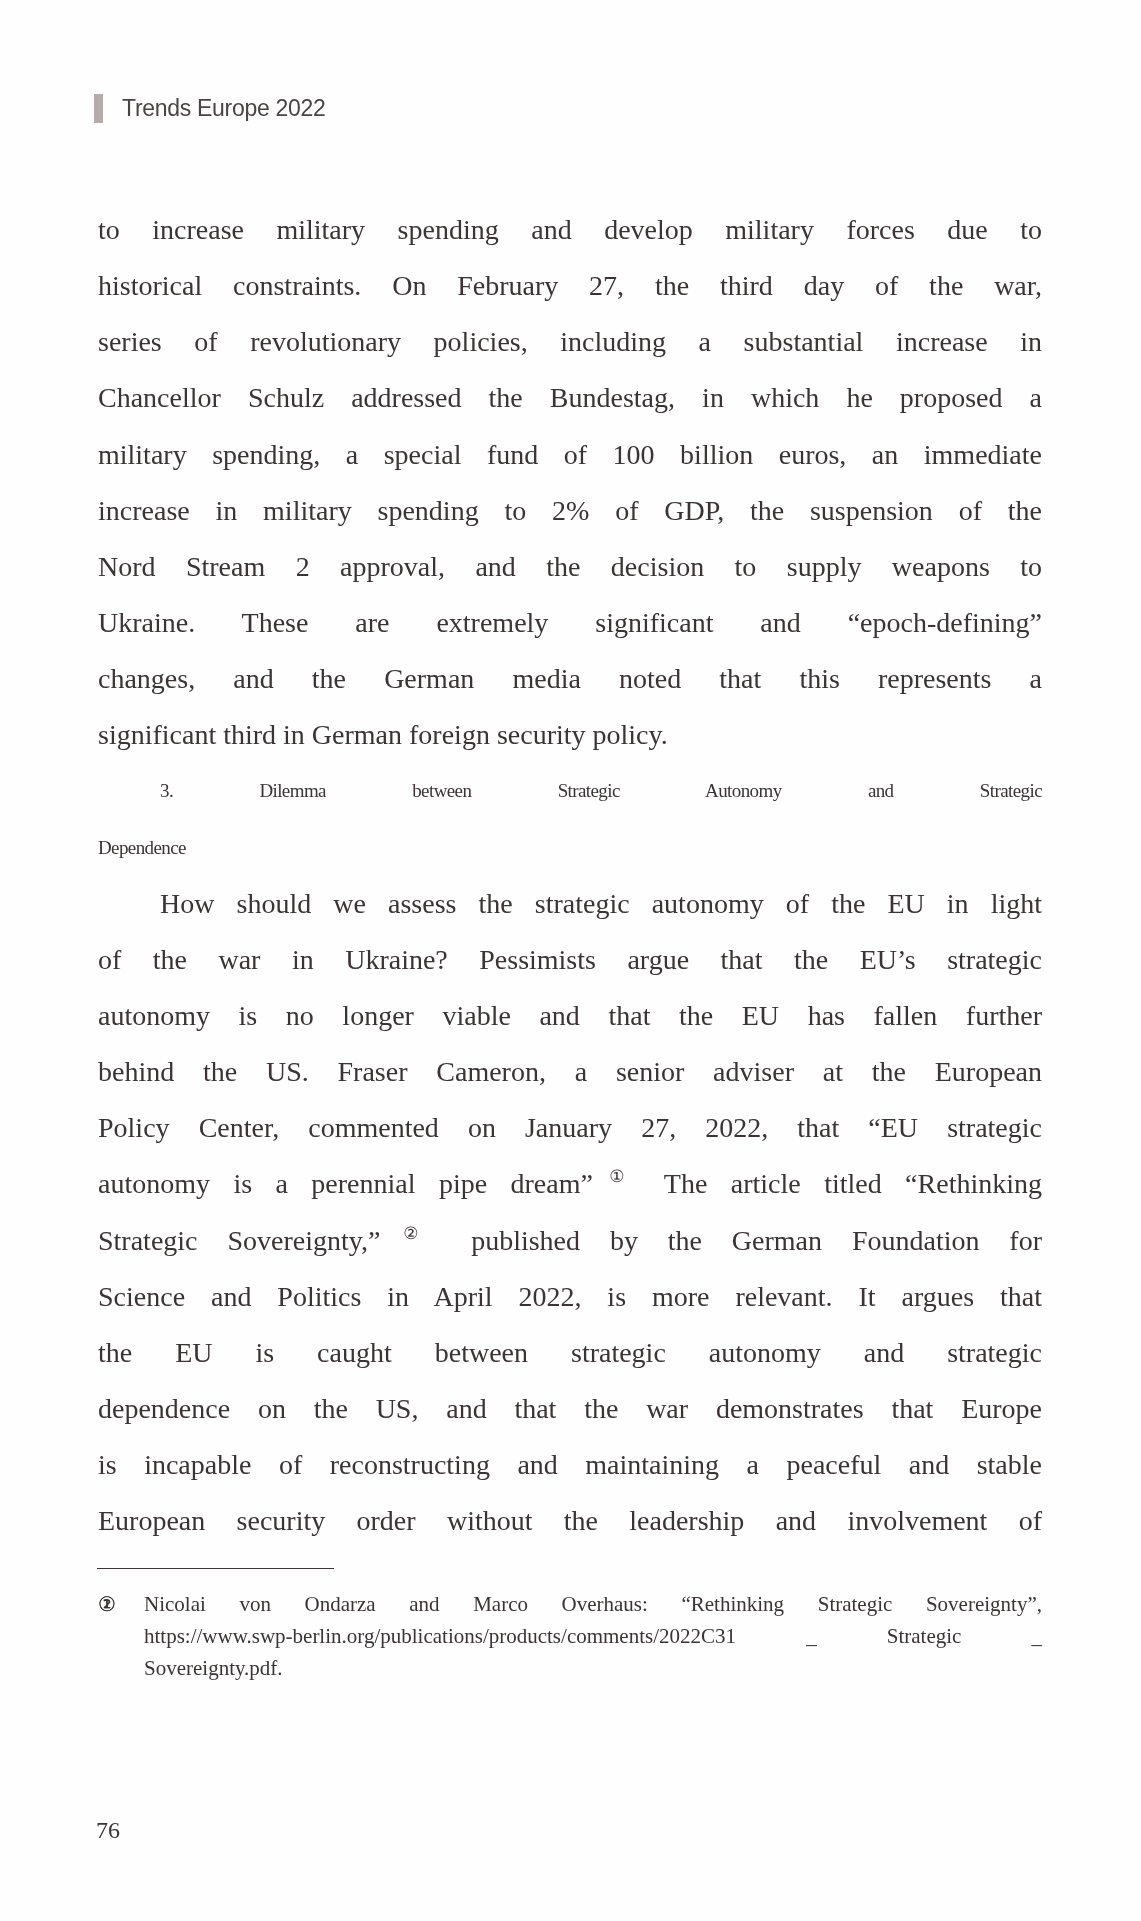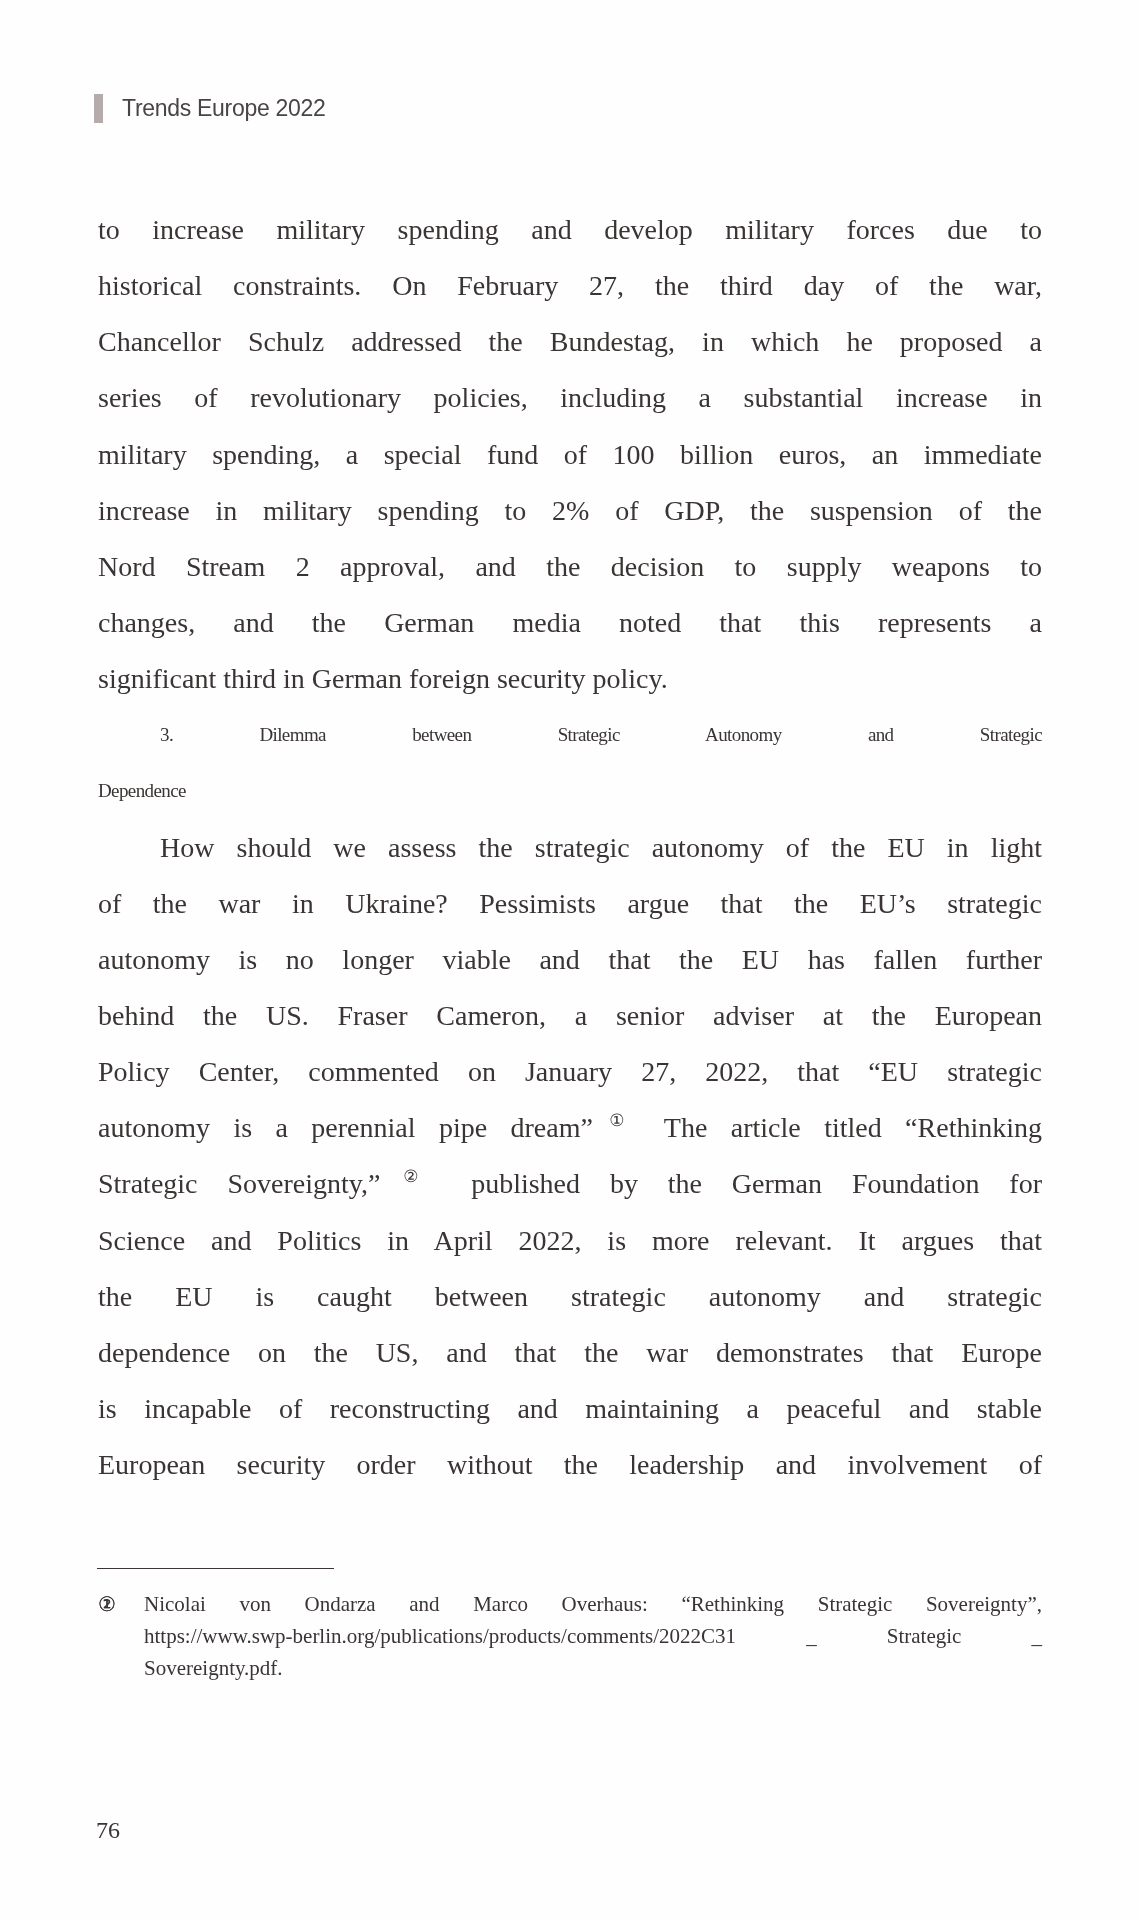--- a/index.html
+++ b/index.html
@@ -25,25 +25,26 @@
 <body>
 
 <header class="running-head">
   <span class="bar"></span>
   <span class="title">Trends Europe 2022</span>
 </header>
 
 <main class="body-text">
   <span class="line">to increase military spending and develop military forces due to</span>
   <span class="line">historical constraints. On February 27, the third day of the war,</span>
+  <span class="line">series of revolutionary policies, including a substantial increase in</span>
   <span class="line">Chancellor Schulz addressed the Bundestag, in which he proposed a</span>
-  <span class="line">series of revolutionary policies, including a substantial increase in</span>
   <span class="line">military spending, a special fund of 100 billion euros, an immediate</span>
   <span class="line">increase in military spending to 2% of GDP, the suspension of the</span>
   <span class="line">Nord Stream 2 approval, and the decision to supply weapons to</span>
+  <span class="line">Ukraine. These are extremely significant and “epoch-defining”</span>
   <span class="line">changes, and the German media noted that this represents a</span>
   <span class="line last">significant third in German foreign security policy.</span>
 
   <span class="line heading indent">3. Dilemma between Strategic Autonomy and Strategic</span>
   <span class="line heading last">Dependence</span>
 
   <span class="line indent">How should we assess the strategic autonomy of the EU in light</span>
   <span class="line">of the war in Ukraine? Pessimists argue that the EU’s strategic</span>
   <span class="line">autonomy is no longer viable and that the EU has fallen further</span>
   <span class="line">behind the US. Fraser Cameron, a senior adviser at the European</span>

